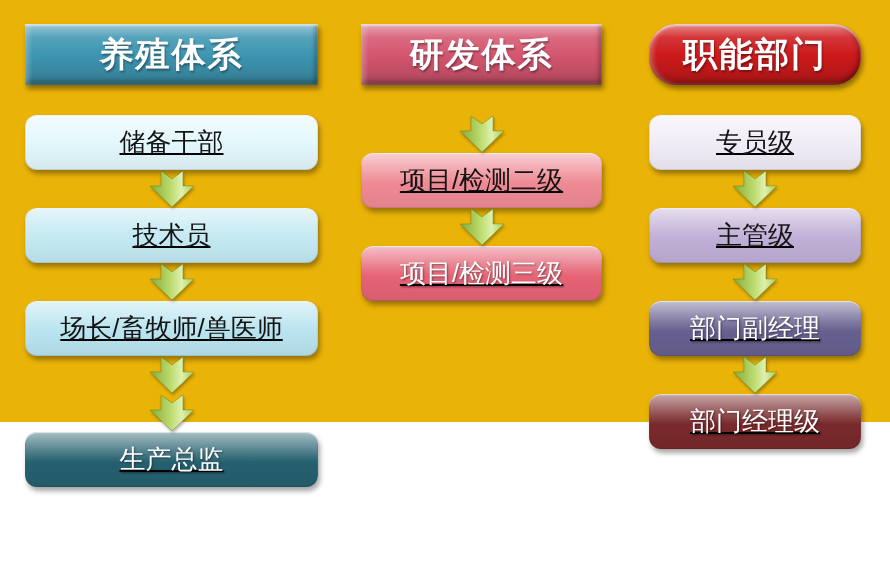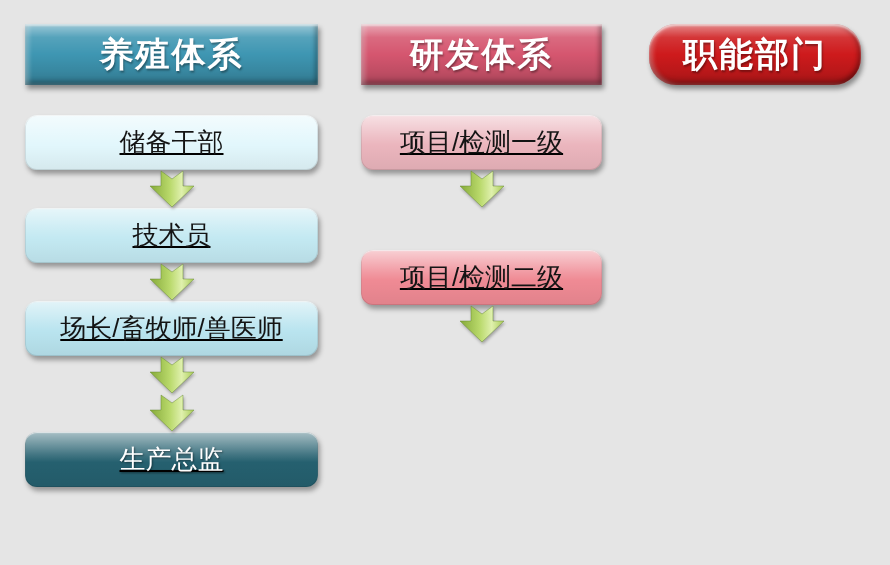--- a/index.html
+++ b/index.html
@@ -4,22 +4,22 @@
 <style>
   * { margin: 0; padding: 0; box-sizing: border-box; }
   html, body {
     width: 890px; height: 565px;
     background: #ffffff;
     overflow: hidden;
     font-family: "Liberation Sans", "DejaVu Sans", sans-serif;
   }
   .canvas {
     position: relative;
-    width: 890px; height: 565px;
-    background: #e5e5e5;
+    width: 890px; height: 422px;
+    background: #eab308;
   }
   .column {
     position: absolute;
     top: 24px;
     display: flex;
     flex-direction: column;
     align-items: center;
   }
   .col-0 { left: 25px;  width: 293px; }
   .col-1 { left: 361px; width: 241px; text-align: center; }
@@ -126,32 +126,55 @@
         <div class="level-box dark" style="background-color: rgb(37, 96, 111);">
     <span class="level-label" style="color: rgb(255, 255, 255);">生产总监</span>
   </div>
       </div>
   </div>
     <div class="column col-1">
     <div class="header" style="background-color: rgb(213, 86, 111);">
       <span class="header-label" style="color: rgb(255, 255, 255);">研发体系</span>
     </div>
     <div class="levels">
-        <div class="level-box" style="background-color: rgb(235, 181, 189);">
-    <span class="level-label" style="color: rgb(20, 20, 20);">项目/检测一级</span>
-  </div>
         <svg class="arrow" viewBox="0 0 46 38" width="46" height="38">
     <polygon points="12,1 23,9 34,1 34,16 45,16 23,37 1,16 12,16" fill="url(#arrowGradient)" stroke="#5F832A" stroke-width="0.8" stroke-opacity="0.55" stroke-linejoin="round"></polygon>
   </svg>
-        <div class="level-box" style="background-color: rgb(239, 138, 148); margin-top: 42px;">
+        <div class="level-box" style="background-color: rgb(239, 138, 148);">
     <span class="level-label" style="color: rgb(20, 20, 20);">项目/检测二级</span>
   </div>
         <svg class="arrow" viewBox="0 0 46 38" width="46" height="38">
     <polygon points="12,1 23,9 34,1 34,16 45,16 23,37 1,16 12,16" fill="url(#arrowGradient)" stroke="#5F832A" stroke-width="0.8" stroke-opacity="0.55" stroke-linejoin="round"></polygon>
   </svg>
+        <div class="level-box dark" style="background-color: rgb(229, 99, 117);">
+    <span class="level-label" style="color: rgb(255, 255, 255);">项目/检测三级</span>
+  </div>
       </div>
   </div>
     <div class="column col-2">
     <div class="header" style="background-color: rgb(206, 26, 28); border-radius: 27px;">
       <span class="header-label" style="color: rgb(255, 255, 255);">职能部门</span>
     </div>
+    <div class="levels">
+        <div class="level-box" style="background-color: rgb(240, 236, 247);">
+    <span class="level-label" style="color: rgb(20, 20, 20);">专员级</span>
+  </div>
+        <svg class="arrow" viewBox="0 0 46 38" width="46" height="38">
+    <polygon points="12,1 23,9 34,1 34,16 45,16 23,37 1,16 12,16" fill="url(#arrowGradient)" stroke="#5F832A" stroke-width="0.8" stroke-opacity="0.55" stroke-linejoin="round"></polygon>
+  </svg>
+        <div class="level-box" style="background-color: rgb(192, 175, 214);">
+    <span class="level-label" style="color: rgb(20, 20, 20);">主管级</span>
+  </div>
+        <svg class="arrow" viewBox="0 0 46 38" width="46" height="38">
+    <polygon points="12,1 23,9 34,1 34,16 45,16 23,37 1,16 12,16" fill="url(#arrowGradient)" stroke="#5F832A" stroke-width="0.8" stroke-opacity="0.55" stroke-linejoin="round"></polygon>
+  </svg>
+        <div class="level-box dark" style="background-color: rgb(103, 96, 143);">
+    <span class="level-label" style="color: rgb(255, 255, 255);">部门副经理</span>
+  </div>
+        <svg class="arrow" viewBox="0 0 46 38" width="46" height="38">
+    <polygon points="12,1 23,9 34,1 34,16 45,16 23,37 1,16 12,16" fill="url(#arrowGradient)" stroke="#5F832A" stroke-width="0.8" stroke-opacity="0.55" stroke-linejoin="round"></polygon>
+  </svg>
+        <div class="level-box dark" style="background-color: rgb(121, 41, 43);">
+    <span class="level-label" style="color: rgb(255, 255, 255);">部门经理级</span>
+  </div>
+      </div>
   </div>
   </div>
 
 </body></html>

